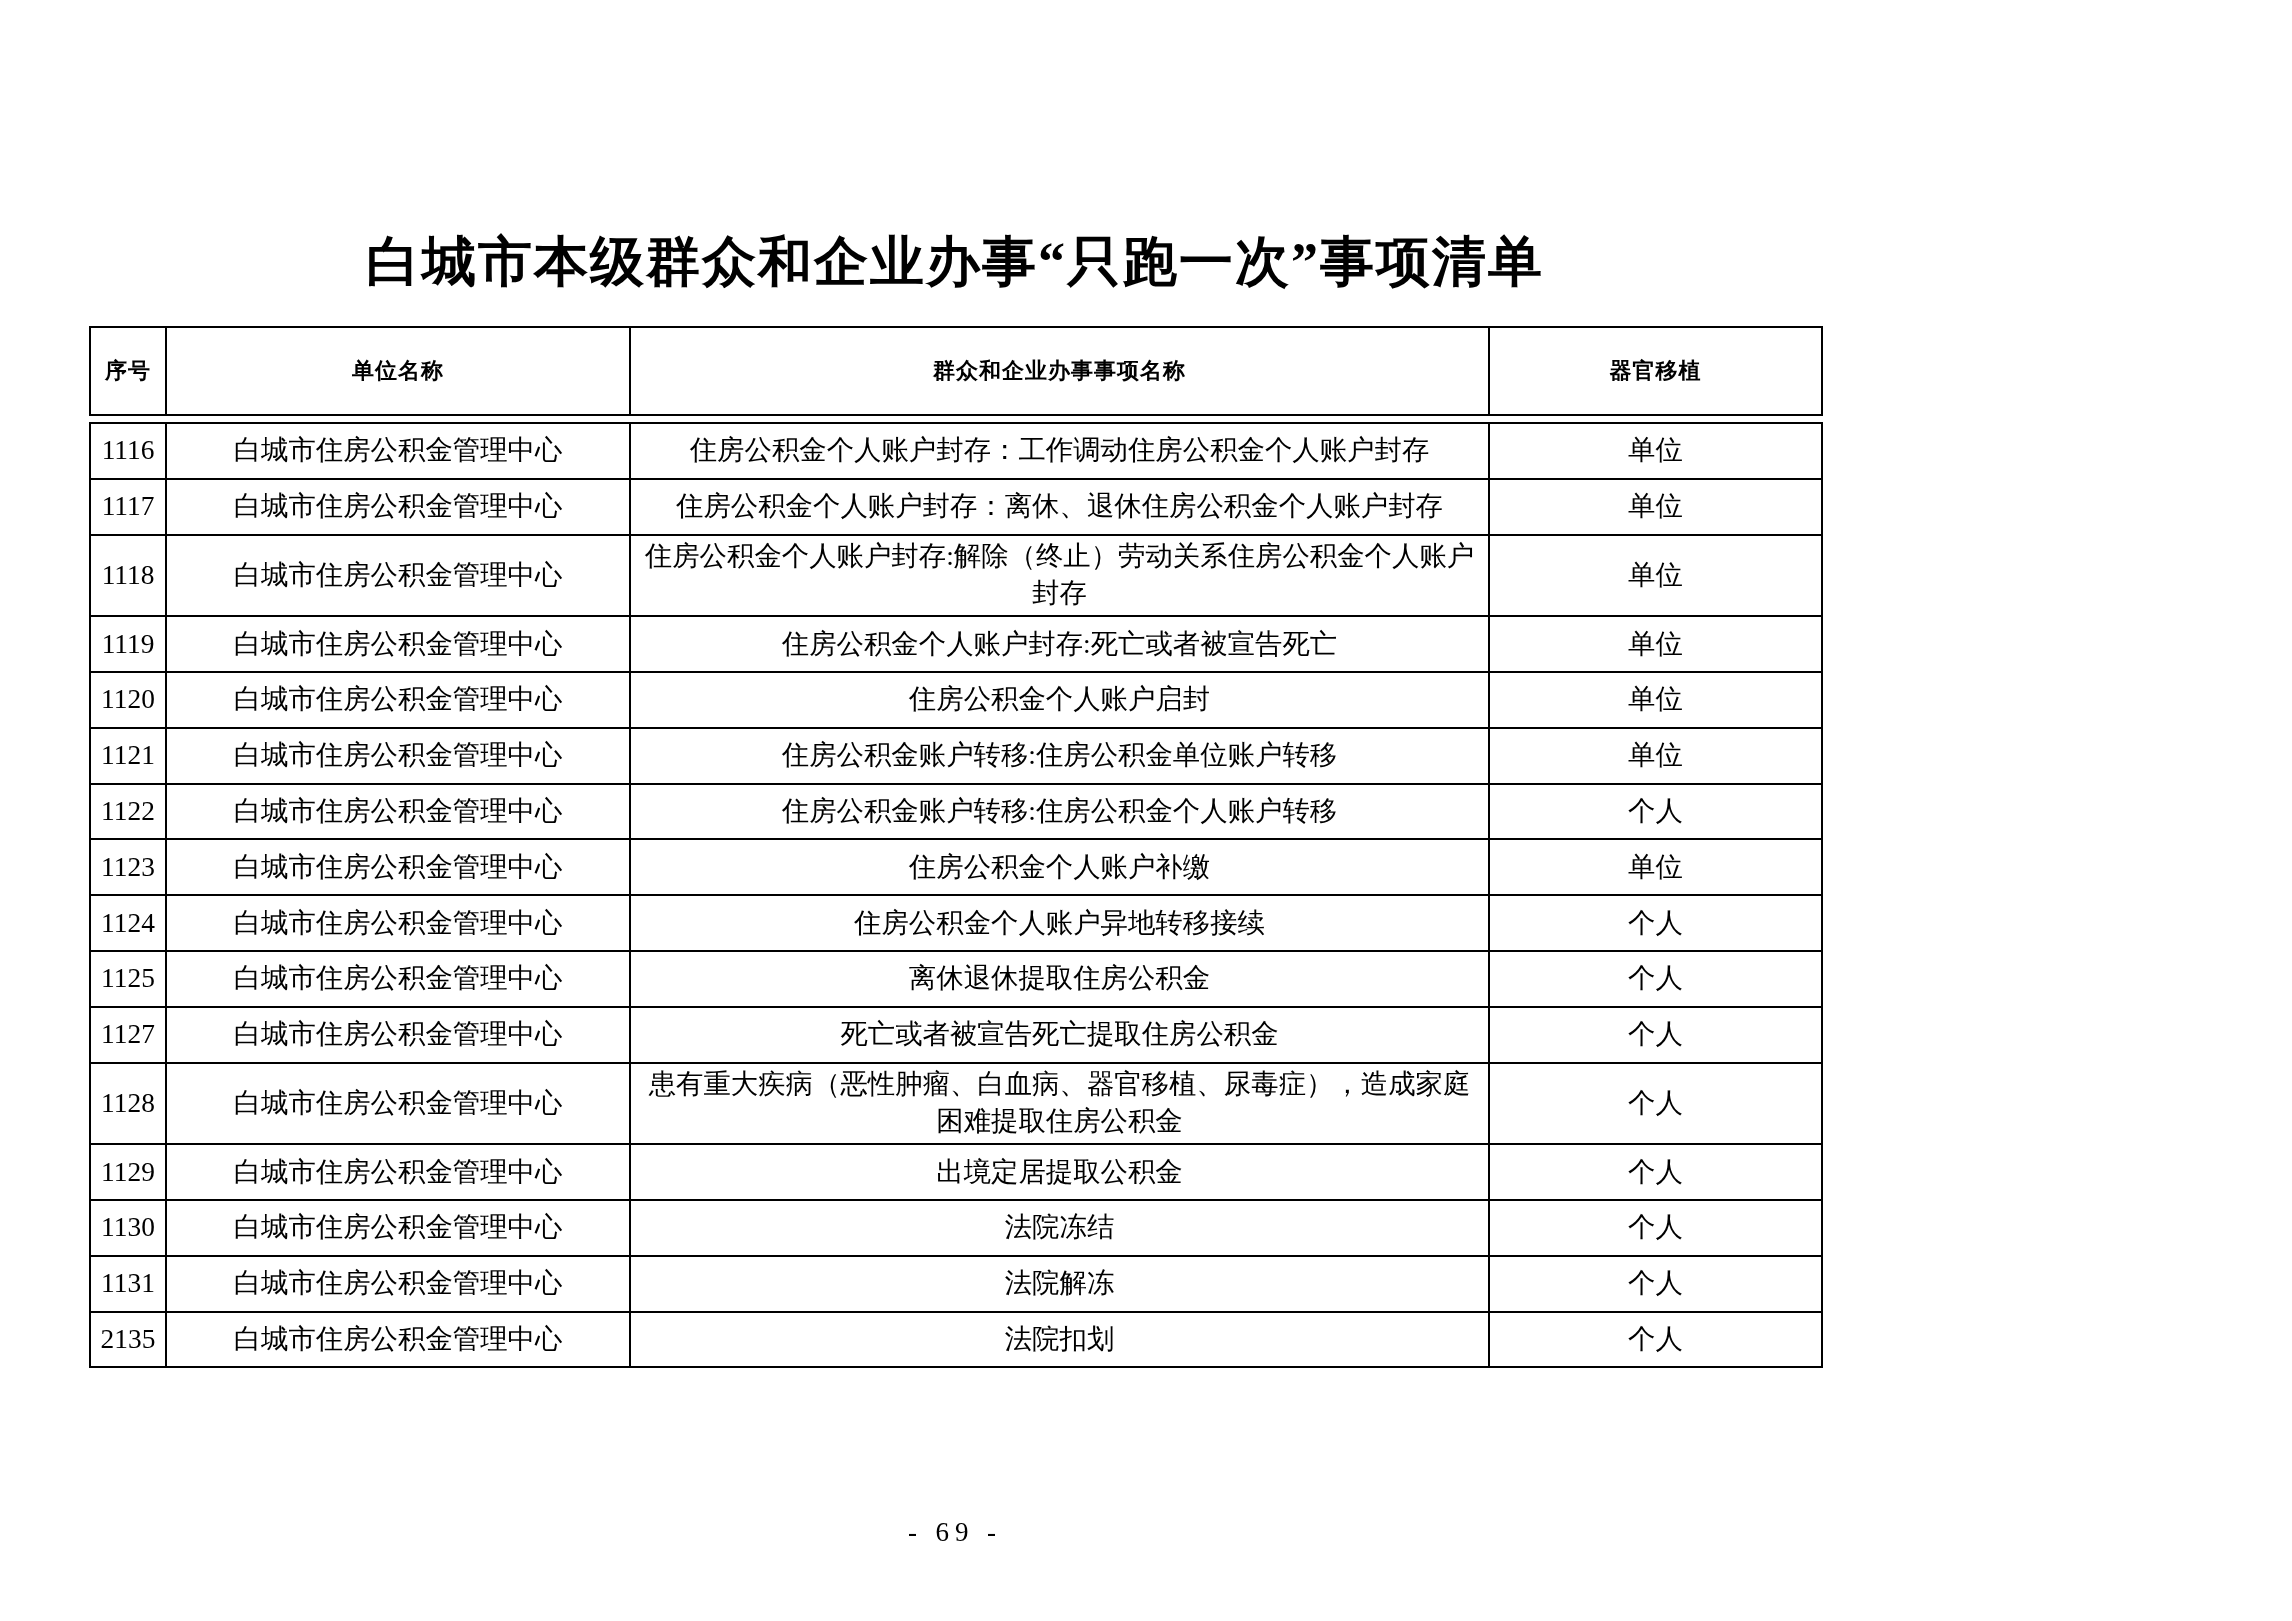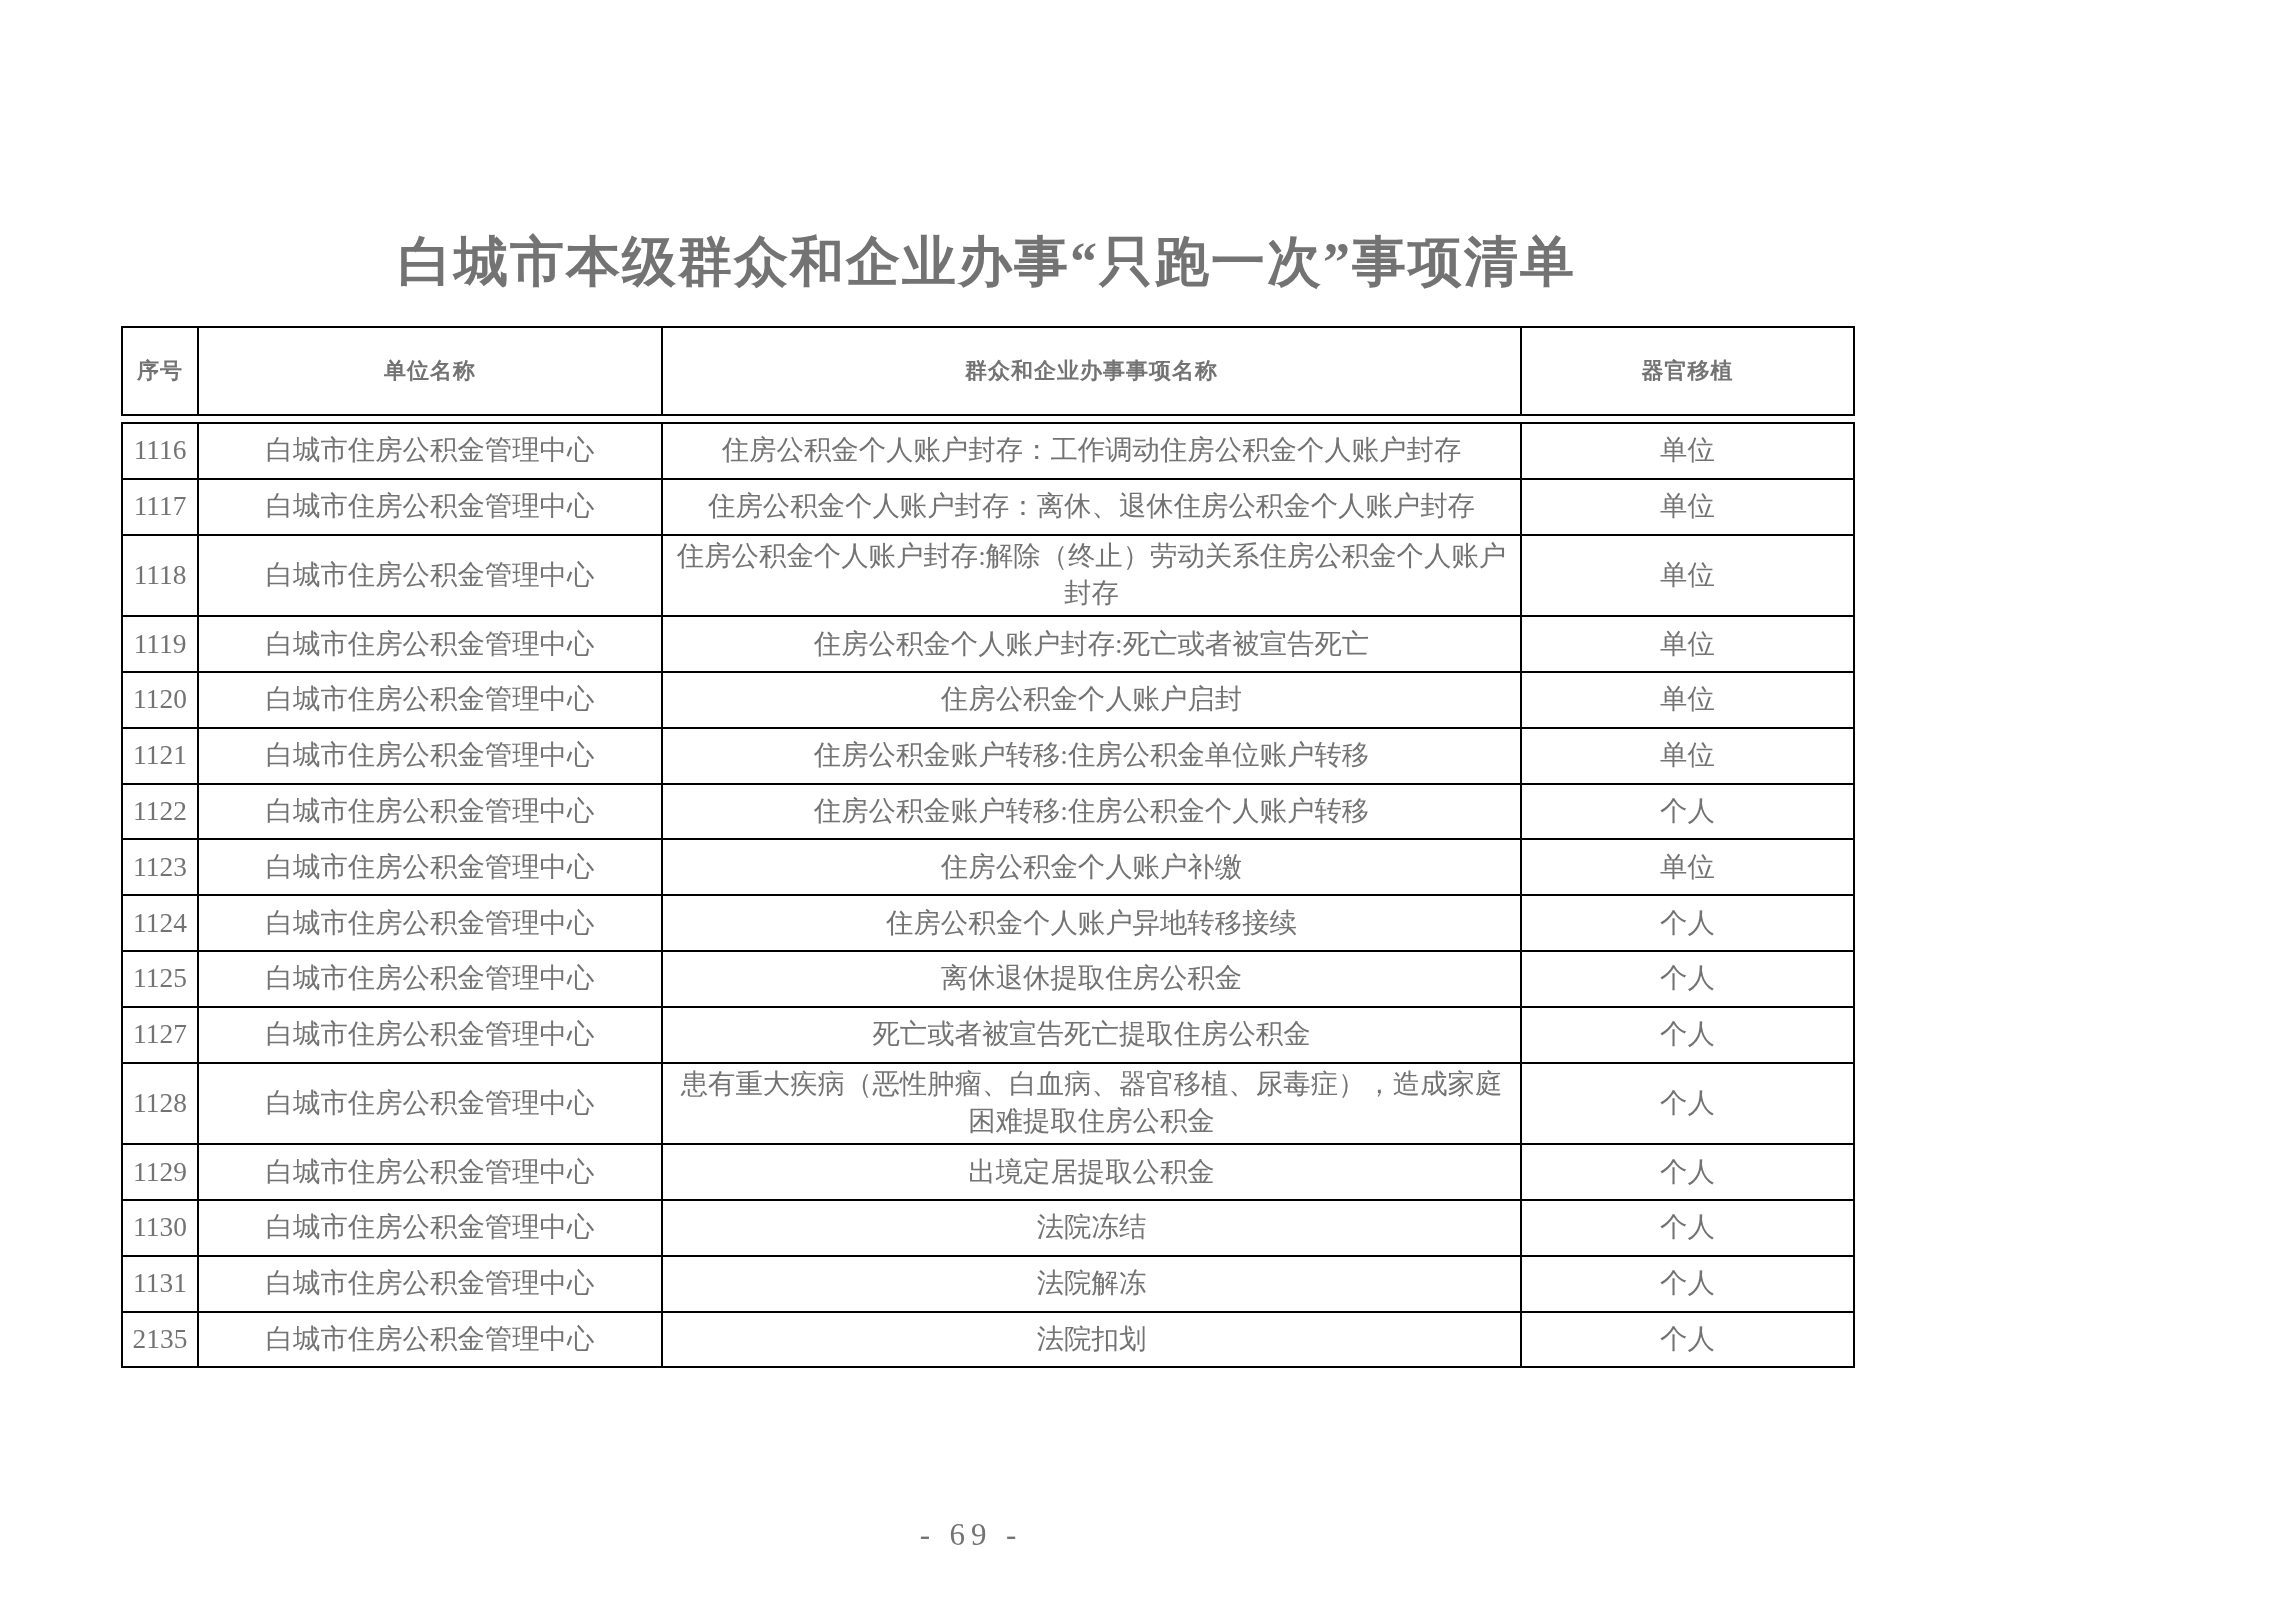--- a/index.html
+++ b/index.html
@@ -5,24 +5,23 @@
   html, body {
     margin: 0;
     padding: 0;
     background: #ffffff;
   }
   .page {
     position: relative;
     width: 1910px;
     height: 1621px;
     background: #ffffff;
-    color: #737373;
+    color: #000000;
     font-family: "Liberation Serif", serif;
     overflow: hidden;
-    padding-left: 32px;
   }
   .title {
     margin: 0;
     padding-top: 231px;
     text-align: center;
     font-size: 54px;
     line-height: 1.15;
     font-weight: bold;
     letter-spacing: 2px;
     font-family: "Liberation Serif", serif;
@@ -60,21 +59,21 @@
     padding: 2.9px 7.8px;
   }
   .c-seq    { font-size: 28px; }
   .c-item   { padding: 2.9px 5.9px; }
   .pagenum {
     position: absolute;
     top: 1517px;
     left: 0;
     width: 100%;
     text-align: center;
-    font-size: 31px;
+    font-size: 27px;
     letter-spacing: 5.9px;
   }
 </style>
 </head>
 <body>
 
 <div class="page">
 
   <h1 class="title">白城市本级群众和企业办事“只跑一次”事项清单</h1>
 

